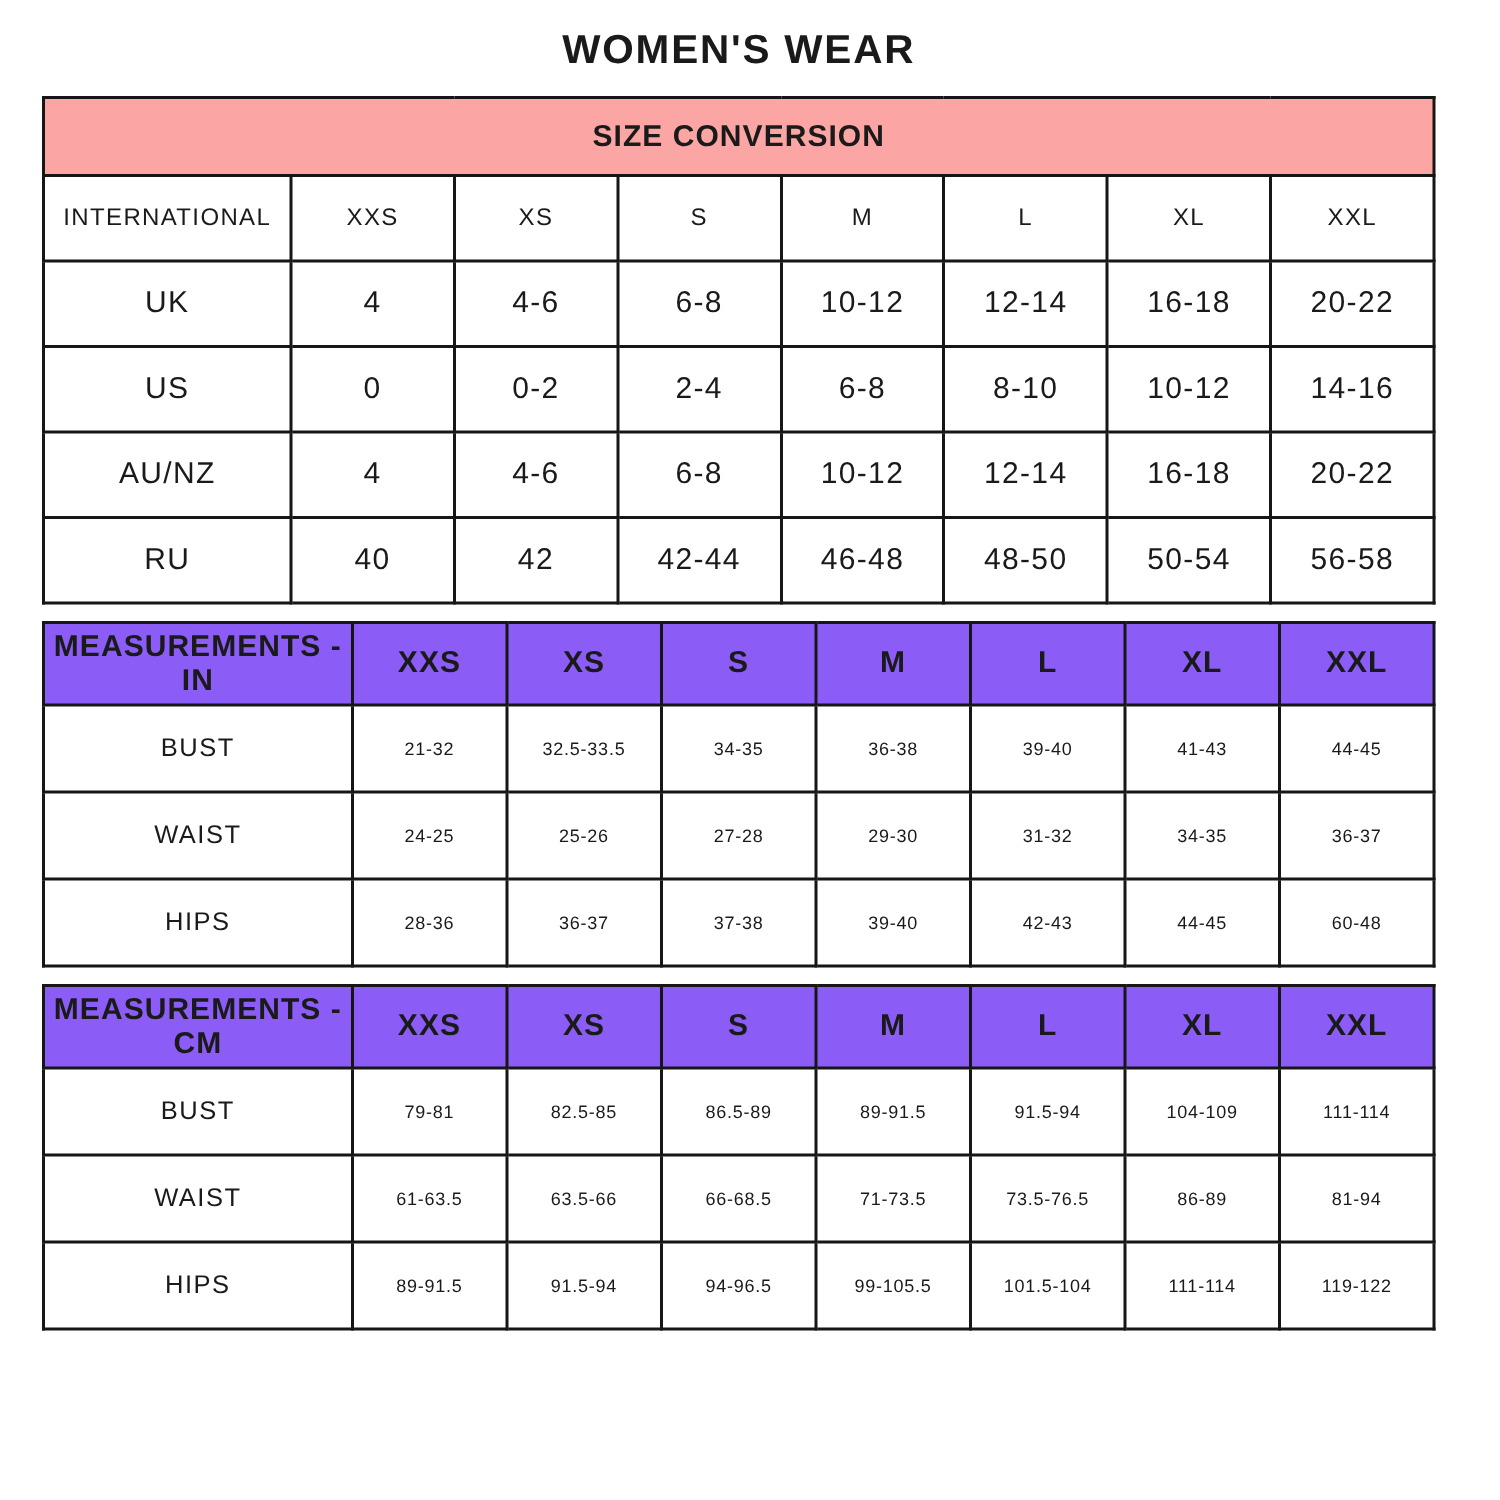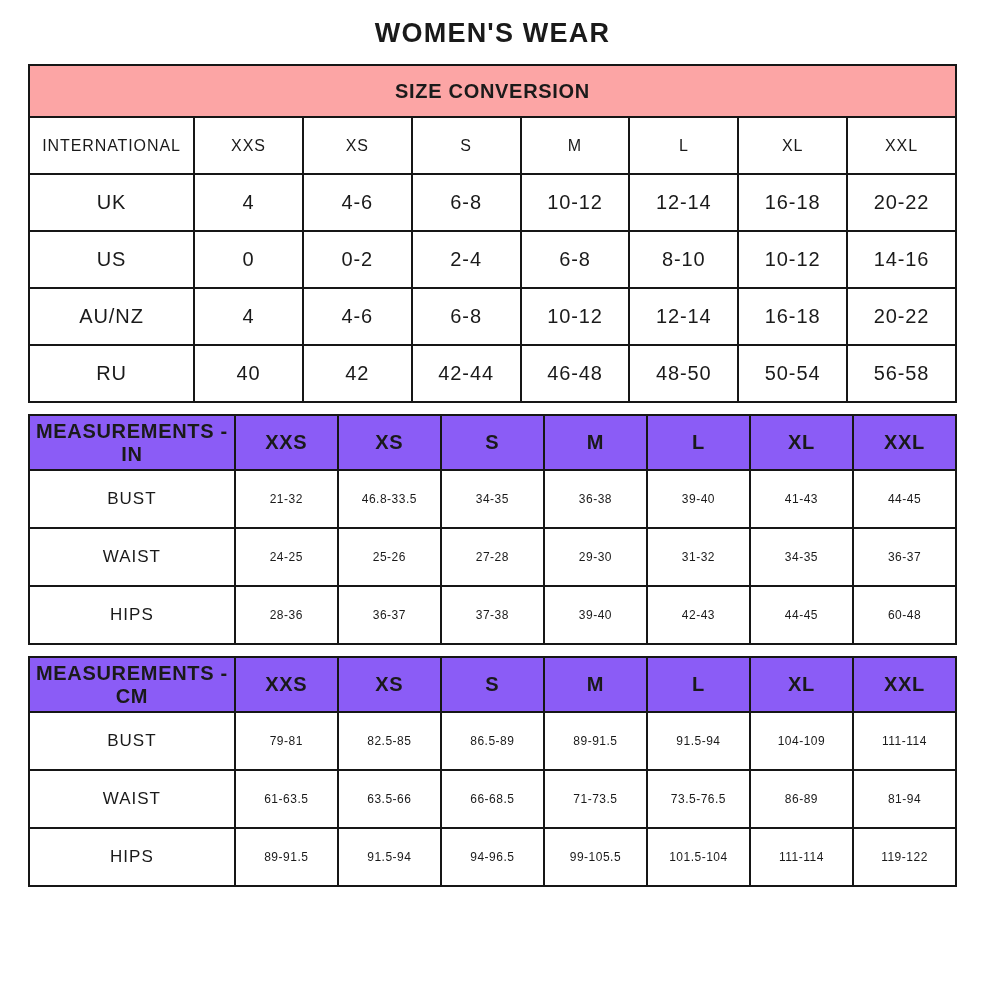--- a/index.html
+++ b/index.html
@@ -177,21 +177,21 @@
           <th>M</th>
           <th>L</th>
           <th>XL</th>
           <th>XXL</th>
         </tr>
     </thead>
     <tbody>
         <tr>
           <td class="row-label">BUST</td>
           <td>21-32</td>
-          <td>46.8-33.5</td>
+          <td>32.5-33.5</td>
           <td>34-35</td>
           <td>36-38</td>
           <td>39-40</td>
           <td>41-43</td>
           <td>44-45</td>
         </tr>
         <tr>
           <td class="row-label">WAIST</td>
           <td>24-25</td>
           <td>25-26</td>

